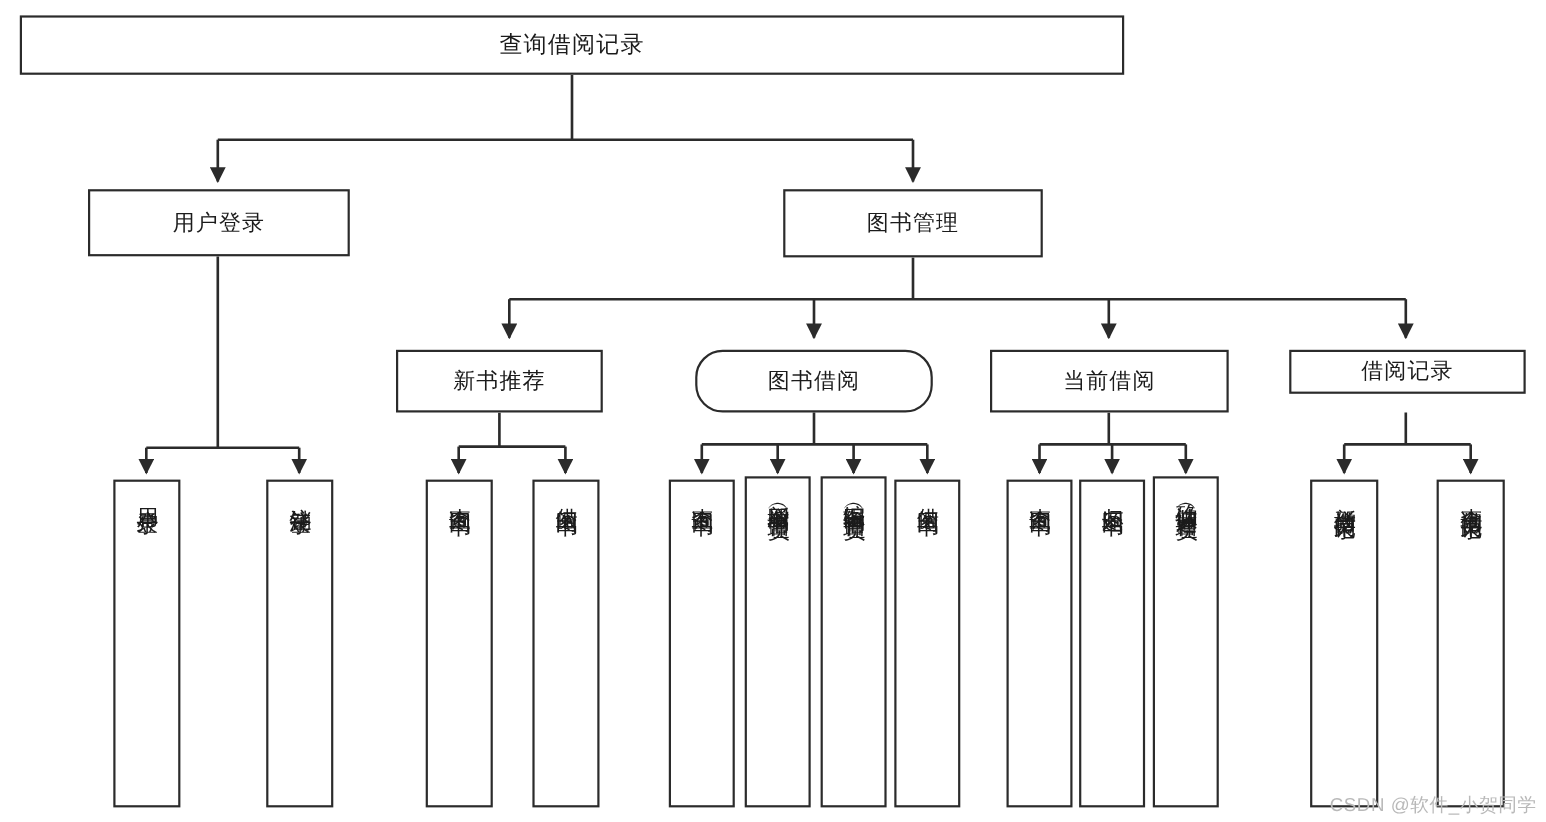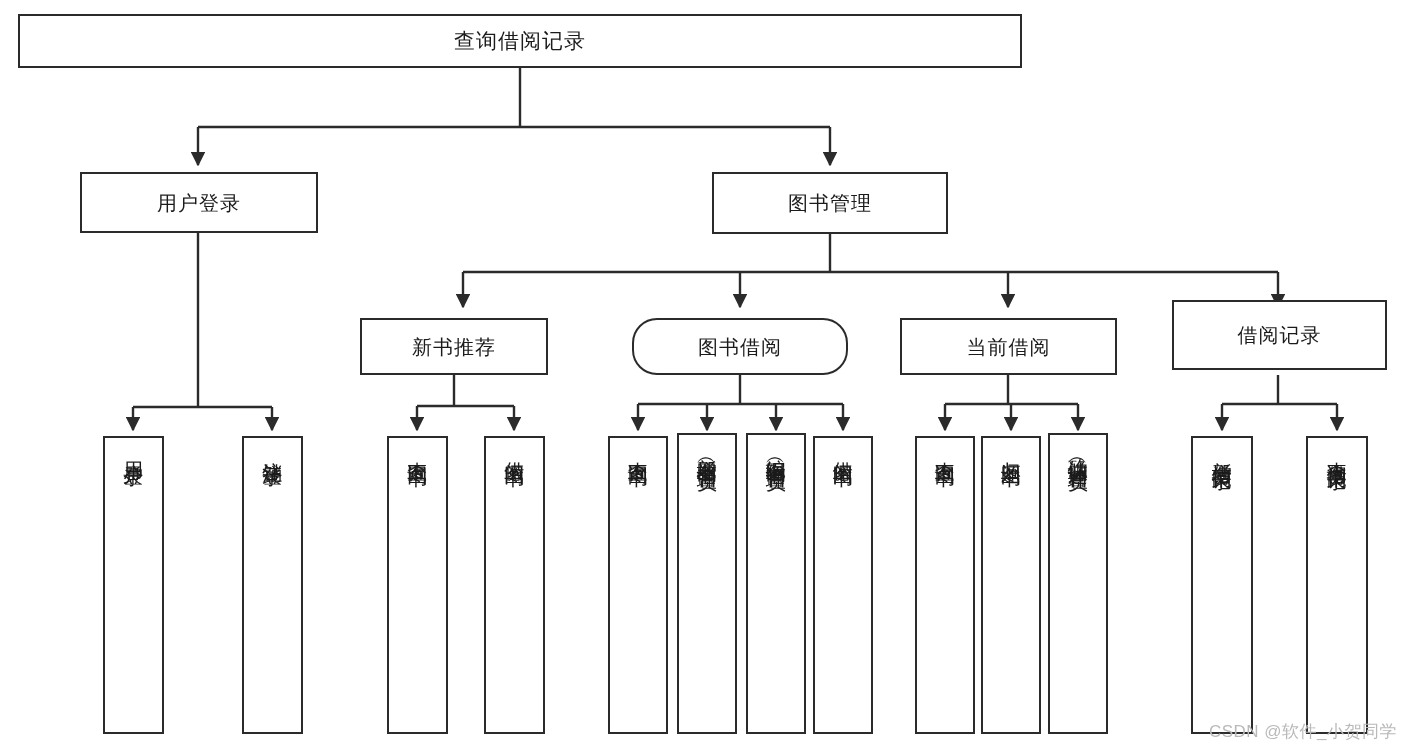--- a/index.html
+++ b/index.html
@@ -137,21 +137,21 @@
 
   <div class="node lvl3" style="left:360px;top:318px;width:188px;height:57px;">
     <span class="node-label">新书推荐</span>
   </div>
   <div class="node lvl3" style="left:632px;top:318px;width:216px;height:57px;border-radius:25px;">
     <span class="node-label">图书借阅</span>
   </div>
   <div class="node lvl3" style="left:900px;top:318px;width:217px;height:57px;">
     <span class="node-label">当前借阅</span>
   </div>
-  <div class="node lvl3" style="left:1172px;top:300px;width:215px;height:70px;">
+  <div class="node lvl3" style="left:1172px;top:318px;width:215px;height:40px;">
     <span class="node-label">借阅记录</span>
   </div>
 
   <div class="node leaf" style="left:103px;top:436px;width:61px;height:298px;">
     <span class="node-label">用户登录</span>
   </div>
   <div class="node leaf" style="left:242px;top:436px;width:61px;height:298px;">
     <span class="node-label">注销登录</span>
   </div>
 

